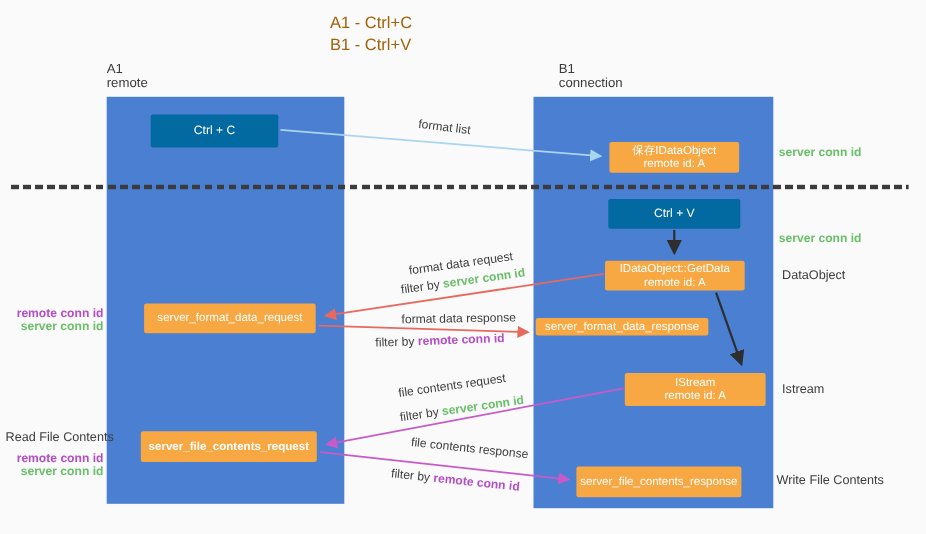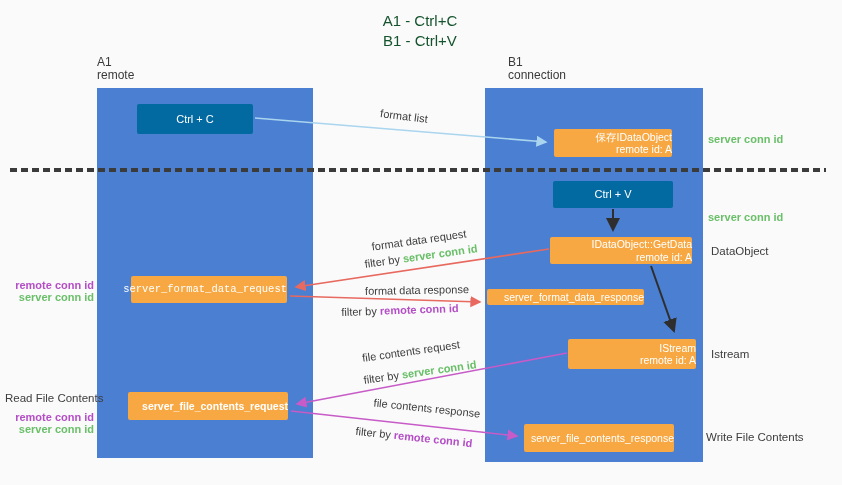--- a/index.html
+++ b/index.html
@@ -1,41 +1,41 @@
 <!DOCTYPE html>
 <html><head>
 <meta charset="utf-8">
 <style>
   html,body { margin:0; padding:0; background:#fafafa; }
   .canvas {
     position:relative; width:842px; height:485px;
     background:#fafafa; overflow:hidden;
     font-family:"Liberation Sans", sans-serif; color:#3d3d3d;
   }
-  .title { position:absolute; left:300px; top:11px; width:240px; text-align:center;
-           font-size:15px; line-height:20px; color:#14532d; }
+  .title { position:absolute; left:300px; top:11px; width:240px; text-align:left;
+           font-size:15px; line-height:20px; color:#a16207; }
   .col-header { position:absolute; text-align:left; font-size:12px; line-height:13px; color:#3a3a3a; }
   .hdr-a { left:97px; top:56px; width:216px; }
   .hdr-b { left:508px; top:56px; width:218px; }
   .lane { position:absolute; background:#4a7fd2; z-index:1; }
   .lane-a { left:97px; top:88px; width:216px; height:370px; }
   .lane-b { left:485px; top:88px; width:218px; height:374px; }
   .dashes { position:absolute; left:10px; top:168px; width:816px; height:4px; z-index:3;
             background:repeating-linear-gradient(90deg,#3b3b3b 0 7px,transparent 7px 11px); }
   svg.arrows { position:absolute; left:0; top:0; z-index:2; }
   .node { position:absolute; z-index:4; display:flex; flex-direction:column; align-items:center;
           justify-content:center; color:#fff; font-size:10.5px; line-height:12.5px;
           text-align:center; border-radius:2px; }
   .green-node { background:#0369a1; }
-  .orange-node { background:#f7a843;align-items:flex-end; }
+  .orange-node { background:#f7a843; }
   .n-ctrlc { left:137px; top:104px; width:116px; height:30px; font-size:11px; }
   .n-ctrlv { left:553px; top:181px; width:120px; height:27px; font-size:11px; }
   .n-save  { left:554px; top:129px; width:118px; height:28px; }
-  .n-getdata { left:550px; top:237px; width:142px; height:27px; }
-  .n-freq  { left:131px; top:276px; width:156px; height:27px;font-family:Liberation Mono, monospace; }
+  .n-getdata { left:550px; top:237px; width:127px; height:27px; }
+  .n-freq  { left:131px; top:276px; width:156px; height:27px; }
   .n-fresp { left:487px; top:289px; width:157px; height:16px; }
   .n-istream { left:568px; top:339px; width:128px; height:30px; }
   .n-filereq { left:128px; top:392px; width:160px; height:28px;font-weight:bold; }
   .n-fileresp { left:524px; top:424px; width:150px; height:28px; }
   .edge-label { position:absolute; z-index:5; font-size:11px; white-space:nowrap; color:#3d3d3d; }
   .side-label { position:absolute; z-index:5; font-size:11.5px; white-space:nowrap; color:#3d3d3d; }
   .grn { color:#6abf69; font-weight:bold; }
   .pur { color:#b44ec6; font-weight:bold; }
   .left-ids { position:absolute; z-index:5; left:0; width:94px; text-align:right;
               font-size:11px; line-height:12px; font-weight:bold; }

